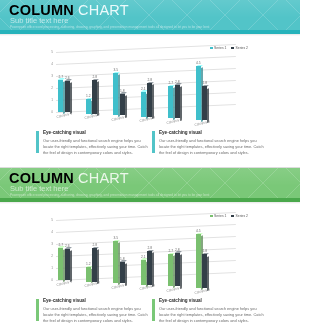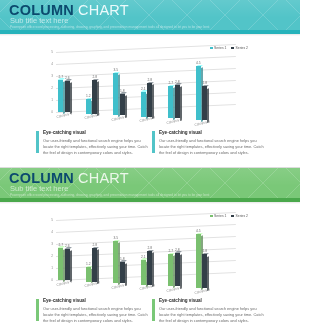--- a/index.html
+++ b/index.html
@@ -21,21 +21,21 @@
       linear-gradient(45deg, transparent 48.6%, rgba(255,255,255,.16) 49.2%, rgba(255,255,255,.16) 50.2%, transparent 50.8%),
       linear-gradient(-45deg, transparent 48.6%, rgba(255,255,255,.16) 49.2%, rgba(255,255,255,.16) 50.2%, transparent 50.8%);
     background-size: 38px 30px; background-position: 168px 0;
     background-repeat: repeat-x;
   }
   .hdr .sheen {
     position: absolute; left: 0; right: 0; top: 0; height: 30px;
     background: linear-gradient(180deg, rgba(255,255,255,.10), rgba(255,255,255,0) 60%);
   }
   .title { position: absolute; left: 9px; top: 3px; font-size: 14.5px; letter-spacing: .2px; line-height: 1; white-space: nowrap; }
-  .title .b { font-weight: bold; color: #0c4a6e; margin-top: 47px; }
+  .title .b { font-weight: bold; color: #000000; margin-top: 47px; }
   .title .l { font-weight: normal; color: #eafafb; }
   .hdr.green .title .l { color: #eaf7e9; }
   .subtitle { position: absolute; left: 10px; top: 17px; font-size: 7.5px; color: rgba(255,255,255,.62); line-height: 1; white-space: nowrap; }
   .tagline {
     position: absolute; left: 10px; top: 25.5px; font-size: 3.1px; line-height: 1;
     color: rgba(255,255,255,.52); white-space: nowrap; letter-spacing: .06px;
   }
   .hdrbar { position: absolute; left: 0; top: 30px; width: 300px; height: 4px; }
   .hdrbar.teal  { background: #27b3bb; }
   .hdrbar.green { background: #4aa84c; }

